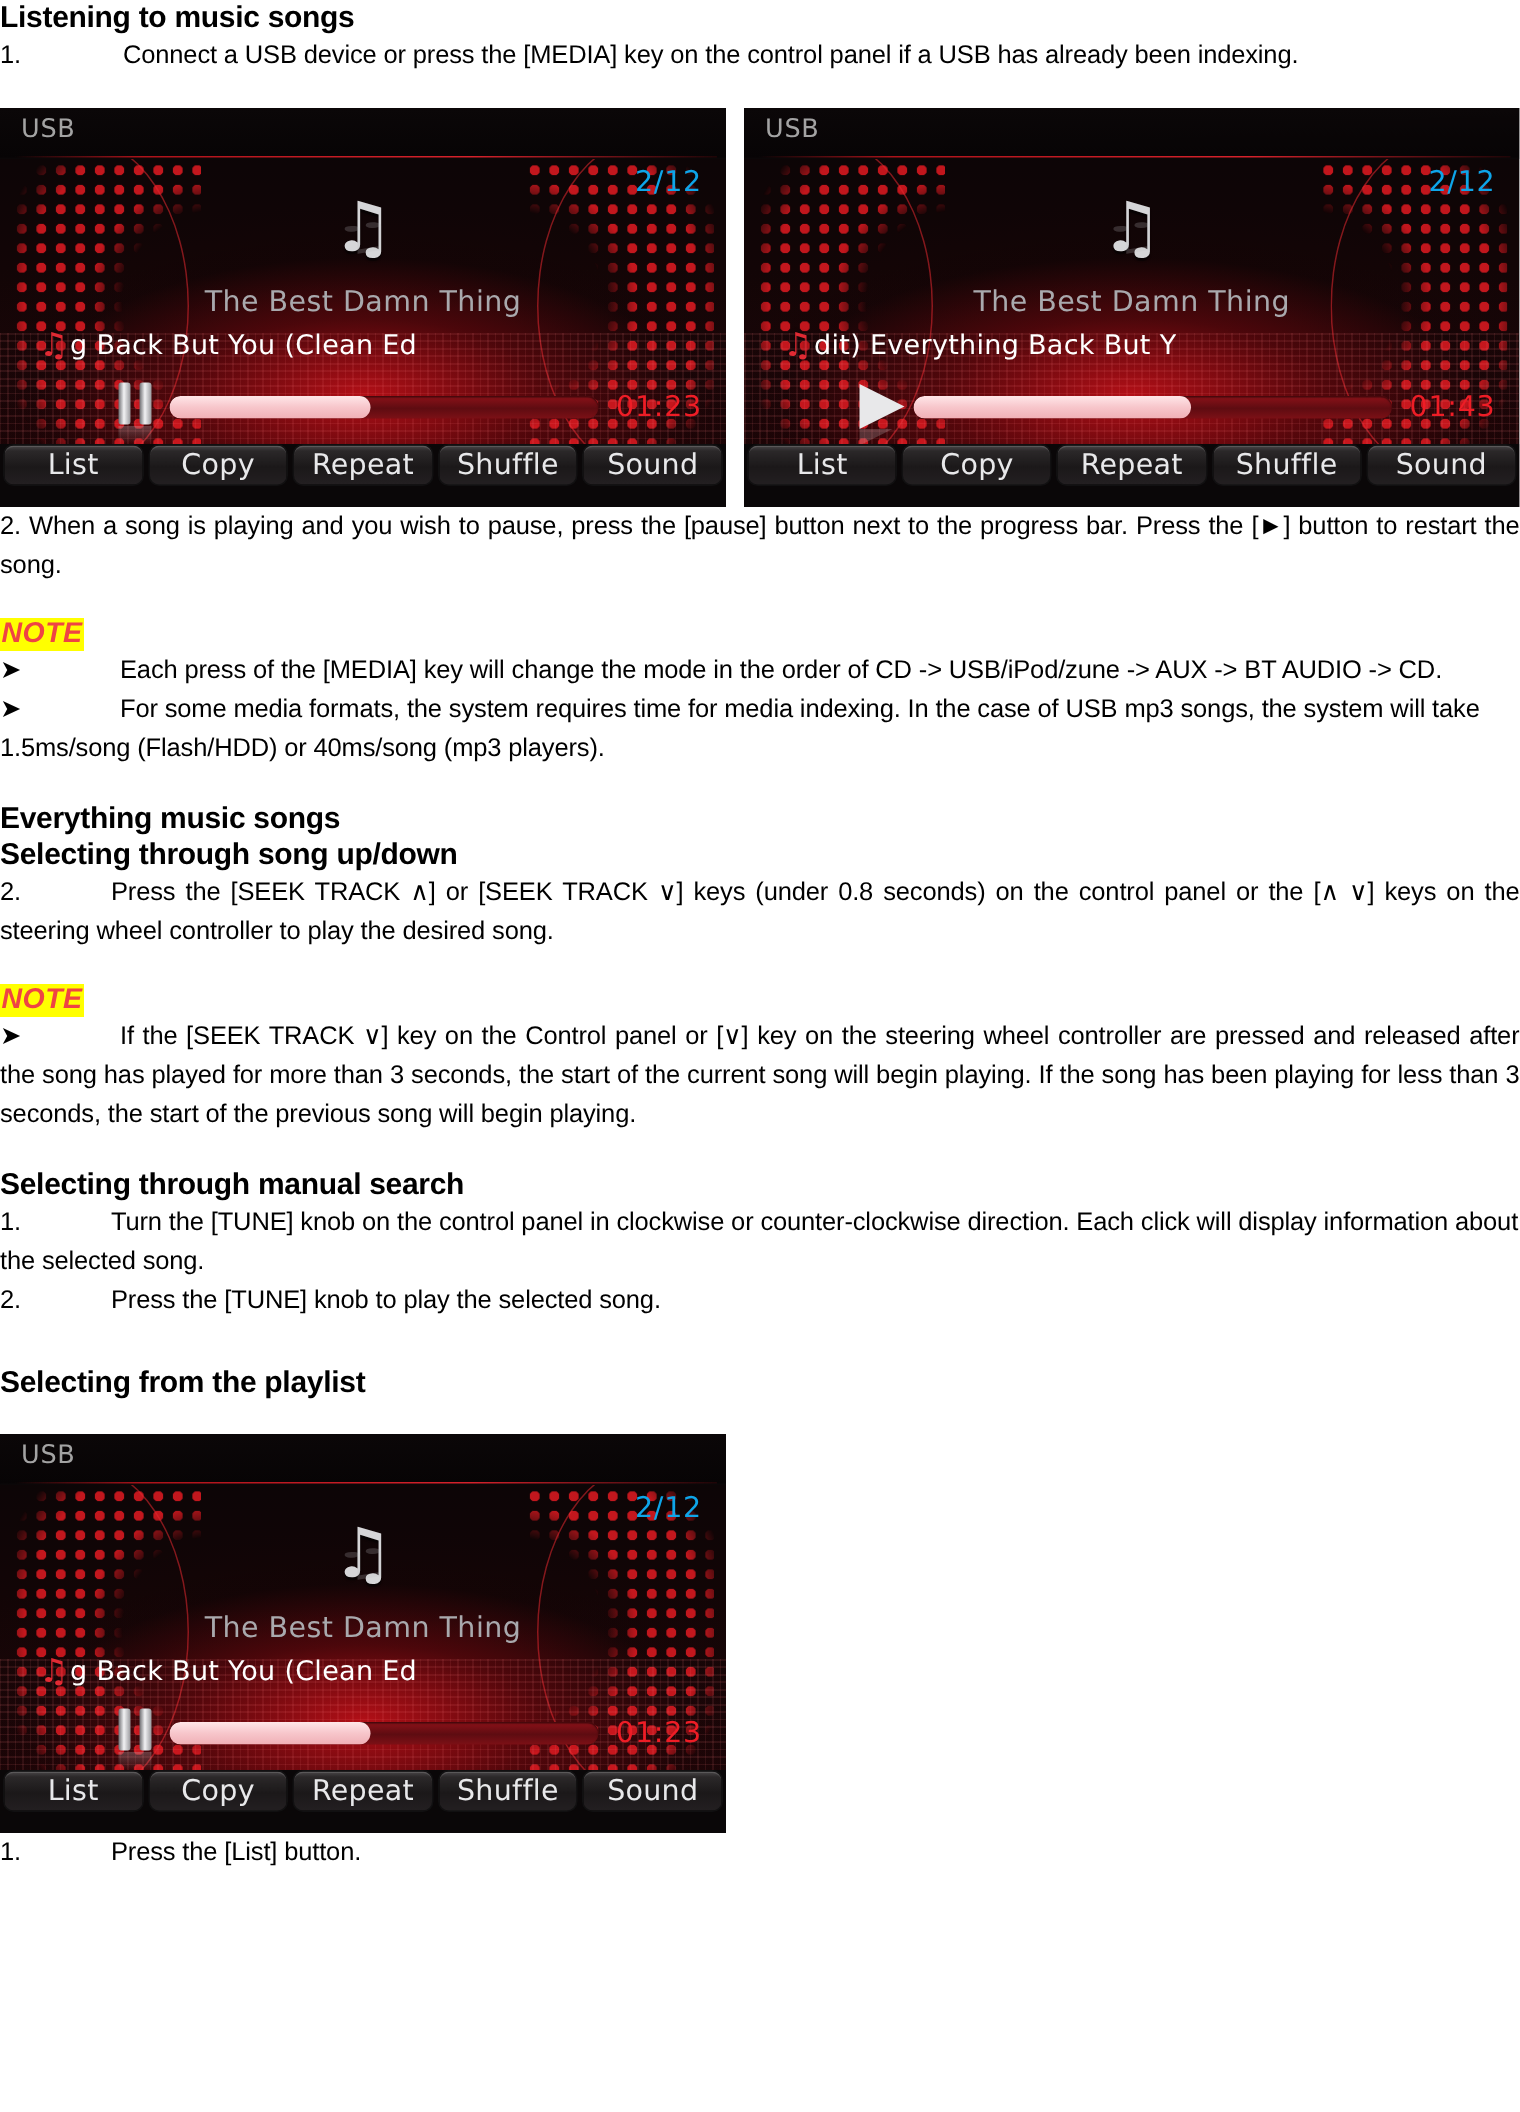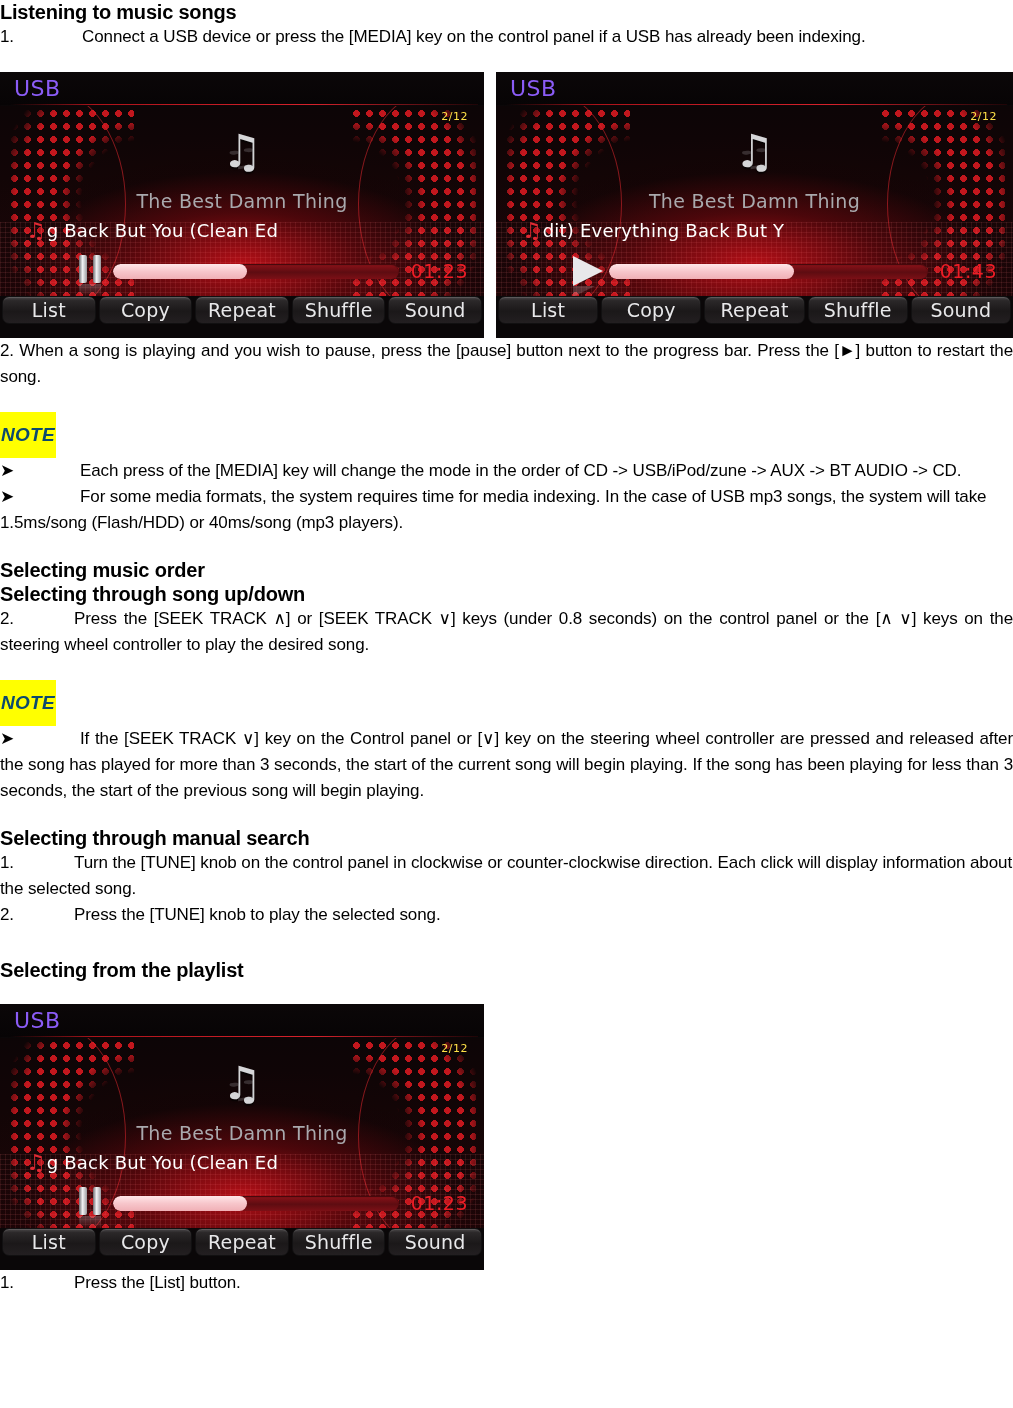--- a/index.html
+++ b/index.html
@@ -38,26 +38,26 @@
     text-align: justify;
     letter-spacing: -0.1px;
   }
   p.doc-p.nojust { text-align: left; }
   .num-ind { display: inline-block; width: 82px; }
   .num-ind-s { display: inline-block; width: 74px; }
   .bullet-ind { display: inline-block; width: 80px; }
   .note-tag {
     display: inline-block;
     background: #ffff00;
-    color: #0c4a6e;
+    color: #ef4444;
     font-style: italic;
     font-weight: bold;
     font-size: 19px;
     line-height: 22px;
-    padding: 12px 1px;
+    padding: 0 1px;
     letter-spacing: 0.3px;
   }
   .spacer-md { height: 22px; }
   .spacer-lg { height: 30px; }
 
   
   .hu {
     position: relative;
     width: 484px;
     height: 266px;
@@ -123,30 +123,30 @@
     content: "";
     position: absolute;
     left: 10px; right: 6px; bottom: 0;
     height: 1px;
     background: linear-gradient(90deg, rgba(160,12,20,0) 0%, rgba(190,20,28,0.9) 18%, rgba(225,35,45,0.95) 65%, rgba(120,8,14,0.2) 100%);
   }
   .hu-source {
     position: absolute;
     left: 14px;
     top: 4px;
-    font-size: 22px;
-    color: #8b5cf6;
+    font-size: 17px;
+    color: #a3a3a3;
     letter-spacing: 0.5px;
   }
   .hu-track-count {
     position: absolute;
     right: 16px;
     top: 38px;
-    font-size: 11px;
-    color: #fde047;
+    font-size: 19px;
+    color: #0ea5e9;
     letter-spacing: 0.5px;
   }
   .hu-note-big {
     position: absolute;
     left: 0; right: 0;
     top: 56px;
     text-align: center;
     font-size: 46px;
     line-height: 46px;
     color: #d6d6d8;
@@ -403,21 +403,21 @@
   <div class="spacer-md"></div>
 
   <div>
     <span class="note-tag">NOTE</span>
   </div>
   <p class="doc-p nojust"><span class="bullet-ind">➤</span><span>Each press of the [MEDIA] key will change the mode in the order of CD -&gt; USB/iPod/zune -&gt; AUX -&gt; BT AUDIO -&gt; CD.</span></p>
   <p class="doc-p nojust"><span class="bullet-ind">➤</span><span>For some media formats, the system requires time for media indexing. In the case of USB mp3 songs, the system will take 1.5ms/song (Flash/HDD) or 40ms/song (mp3 players).</span></p>
 
   <div class="spacer-md"></div>
 
-  <h2 class="doc-h">Selecting music order</h2>
+  <h2 class="doc-h">Everything music songs</h2>
   <h2 class="doc-h">Selecting through song up/down</h2>
   <p class="doc-p"><span class="num-ind-s">2.</span><span>Press the [SEEK TRACK  ∧] or [SEEK TRACK  ∨] keys (under 0.8 seconds) on the control panel or the [∧  ∨] keys on the steering wheel controller to play the desired song.</span></p>
 
   <div class="spacer-md"></div>
 
   <div>
     <span class="note-tag">NOTE</span>
   </div>
   <p class="doc-p"><span class="bullet-ind">➤</span><span>If the [SEEK TRACK  ∨] key on the Control panel or [∨] key on the steering wheel controller are pressed and released after the song has played for more than 3 seconds, the start of the current song will begin playing. If the song has been playing for less than 3 seconds, the start of the previous song will begin playing.</span></p>
 

